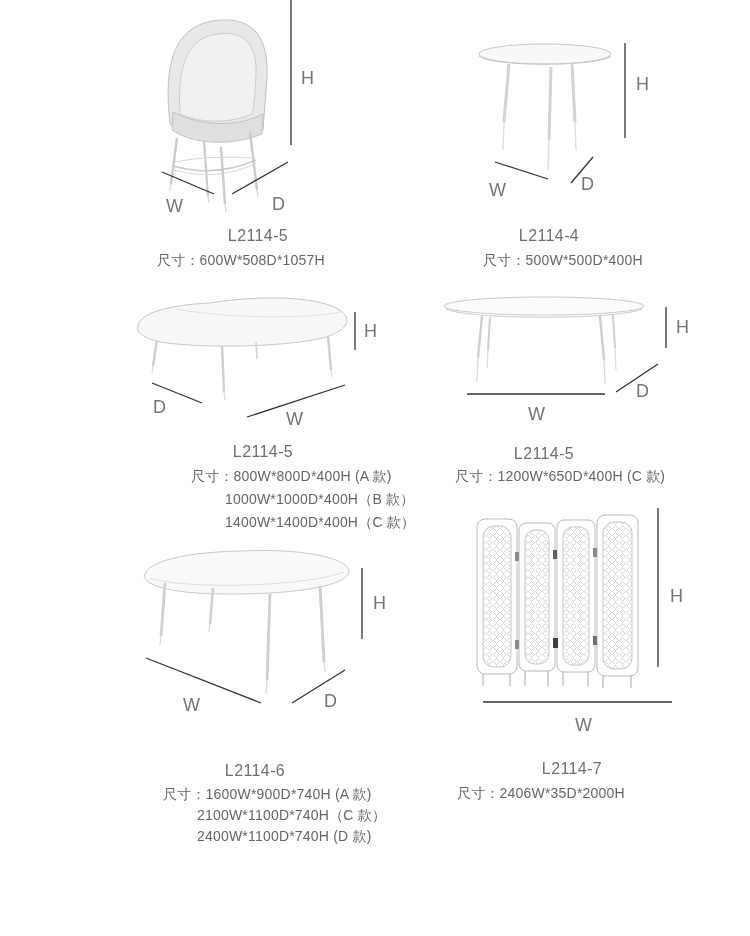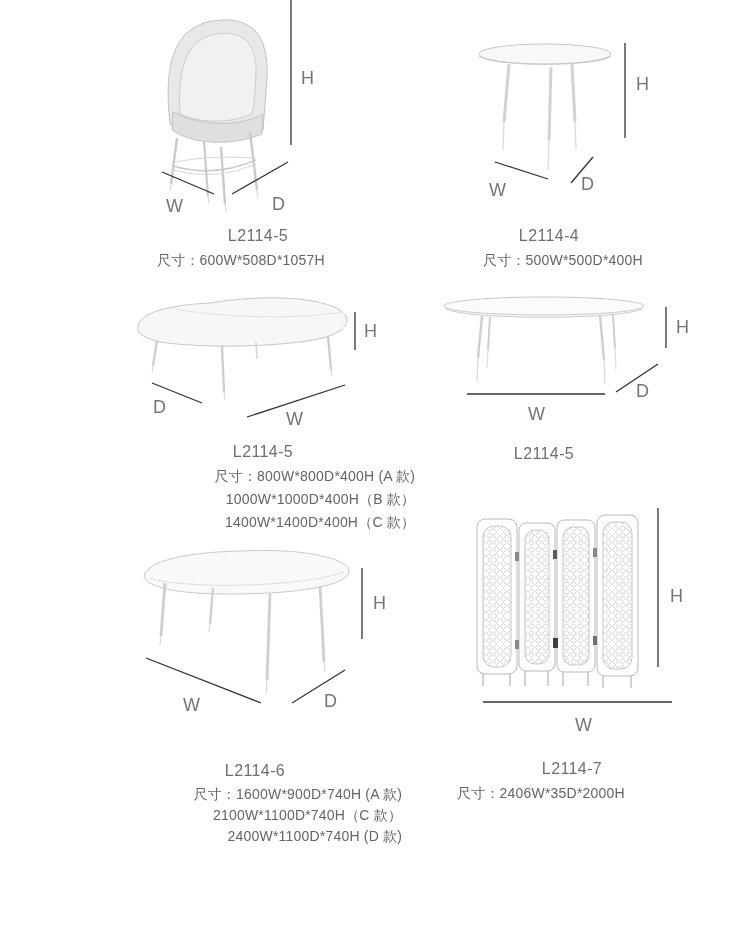--- a/index.html
+++ b/index.html
@@ -15,21 +15,21 @@
   .dim-line{stroke:#333333;stroke-width:1.3;}
   .dim-letter{
     font-family:"Liberation Sans","DejaVu Sans",sans-serif;
     font-size:18px;fill:#757575;
   }
   .sketch-stroke{stroke:#c9c9c9;fill:none;}
   .code{
     position:absolute;width:200px;text-align:center;
     font-size:16px;color:#6f6f6f;letter-spacing:0.4px;
   }
-  .sizes{position:absolute;text-align:right;}
+  .sizes{position:absolute;}
   .size-line{
     font-size:14px;color:#656565;letter-spacing:0.2px;
     white-space:nowrap;
   }
   .lh21 .size-line{line-height:21px;}
   .lh23 .size-line{line-height:23px;margin-left:16px;}
   .size-line.indent{padding-left:34px;}
 </style>
 </head>
 <body>
@@ -135,20 +135,23 @@
           <path d="M185,68 L186,90" stroke="#dbdbdb" stroke-width="1.2" fill="none"></path>
       </g>
       <line x1="236" y1="27" x2="236" y2="68" class="dim-line"></line>
       <text x="246" y="53" class="dim-letter">H</text>
       <line x1="37" y1="114" x2="175" y2="114" class="dim-line"></line>
       <text x="98" y="140" class="dim-letter">W</text>
       <line x1="186" y1="112" x2="228" y2="84" class="dim-line"></line>
       <text x="206" y="117" class="dim-letter">D</text>
     </svg>
     <div class="code" style="left:14px;top:165px;">L2114-5</div>
+    <div class="sizes lh21" style="left:25px;top:186px;">
+      <div class="size-line">尺寸：1200W*650D*400H (C 款)</div>
+    </div>
   </div>
 
   <div class="cell" style="left:120px;top:540px;width:310px;height:340px;">
     <svg class="art" width="310" height="340" viewBox="0 0 310 340">
       <g>
         <path d="M24,37 C26,20 70,12 122,11 C182,8 226,18 229,30 C231,41 202,50 150,53 C88,56 32,53 24,37 Z" fill="#f9f9f9" stroke="#c9c9c9" stroke-width="1"></path>
         <path d="M30,38 C60,49 180,48 224,32" stroke="#dedede" stroke-width="1" fill="none"></path>
         <path d="M45,43 L41,96" stroke="#cfcfcf" stroke-width="2.8" fill="none"></path>
           <path d="M41,96 L40,105" stroke="#dbdbdb" stroke-width="1.3" fill="none"></path>
         <path d="M93,48 L90,84" stroke="#cfcfcf" stroke-width="2.4" fill="none"></path>
@@ -159,21 +162,21 @@
           <path d="M204,122 L205,132" stroke="#dbdbdb" stroke-width="1.3" fill="none"></path>
       </g>
       <line x1="242" y1="28" x2="242" y2="99" class="dim-line"></line>
       <text x="253" y="69" class="dim-letter">H</text>
       <line x1="26" y1="118" x2="141" y2="163" class="dim-line"></line>
       <text x="63" y="171" class="dim-letter">W</text>
       <line x1="172" y1="163" x2="225" y2="130" class="dim-line"></line>
       <text x="204" y="167" class="dim-letter">D</text>
     </svg>
     <div class="code" style="left:35px;top:222px;">L2114-6</div>
-    <div class="sizes lh21" style="left:43px;top:244px;margin-left:16px;">
+    <div class="sizes lh21" style="left:43px;top:244px;">
       <div class="size-line">尺寸：1600W*900D*740H (A 款)</div>
       <div class="size-line indent">2100W*1100D*740H（C 款）</div>
       <div class="size-line indent">2400W*1100D*740H (D 款)</div>
     </div>
   </div>
 
   <div class="cell" style="left:430px;top:490px;width:310px;height:340px;">
     <svg class="art" width="310" height="340" viewBox="0 0 310 340">
       <defs>
         <pattern id="lat" width="7" height="7" patternUnits="userSpaceOnUse">

